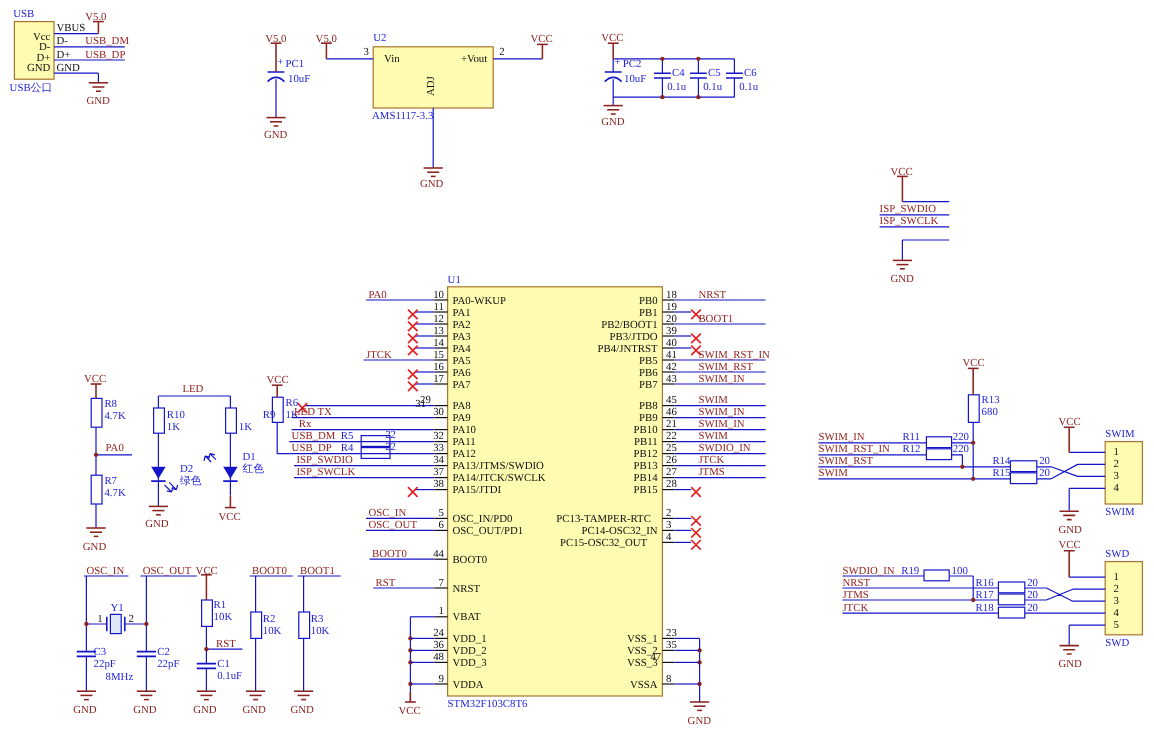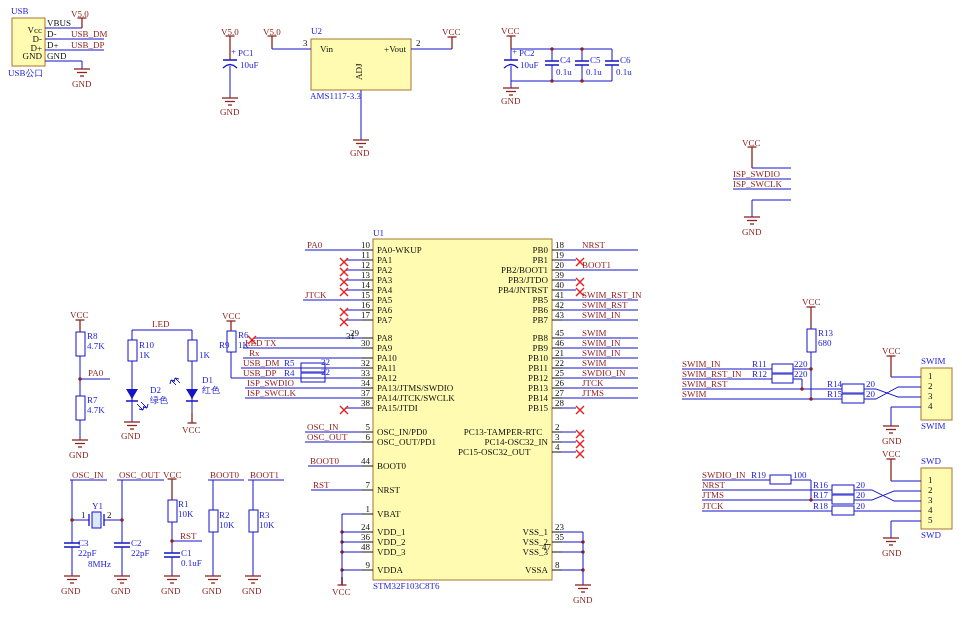--- a/index.html
+++ b/index.html
@@ -654,21 +654,21 @@
       <span class="lbl num" style="left: 555px; top: 388.5px;">27</span>
       <span class="lbl pin" style="left: 458px; top: 394px; width: 90px; text-align: right; display: inline-block;">PB14</span>
       <span class="lbl net" style="left: 582px; top: 389px;">JTMS</span>
       <span class="lbl num" style="left: 555px; top: 398.5px;">28</span>
       <span class="lbl pin" style="left: 458px; top: 404px; width: 90px; text-align: right; display: inline-block;">PB15</span>
       <span class="lbl num" style="left: 555px; top: 422.5px;">2</span>
       <span class="lbl pin" style="left: 458px; top: 428px; width: 90px; text-align: center; display: inline-block;">PC13-TAMPER-RTC</span>
       <span class="lbl num" style="left: 555px; top: 432.5px;">3</span>
       <span class="lbl pin" style="left: 458px; top: 438px; width: 90px; text-align: right; display: inline-block;">PC14-OSC32_IN</span>
       <span class="lbl num" style="left: 555px; top: 442.5px;">4</span>
-      <span class="lbl pin" style="left: 458px; top: 448px; width: 90px; text-align: left; display: inline-block;">PC15-OSC32_OUT</span>
+      <span class="lbl pin" style="left: 458px; top: 448px; width: 90px; text-align: center; display: inline-block;">PC15-OSC32_OUT</span>
       <span class="lbl num" style="left: 555px; top: 522.5px;">23</span>
       <span class="lbl pin" style="left: 458px; top: 528px; width: 90px; text-align: right; display: inline-block;">VSS_1</span>
       <span class="lbl num" style="left: 555px; top: 532.5px;">35</span>
       <span class="lbl pin" style="left: 458px; top: 538px; width: 90px; text-align: right; display: inline-block;">VSS_2</span>
       <span class="lbl num" style="left: 542px; top: 542.5px;">47</span>
       <span class="lbl pin" style="left: 458px; top: 548px; width: 90px; text-align: right; display: inline-block;">VSS_3</span>
       <span class="lbl num" style="left: 555px; top: 560.5px;">8</span>
       <span class="lbl pin" style="left: 458px; top: 566px; width: 90px; text-align: right; display: inline-block;">VSSA</span>
     </div>
 </div>

